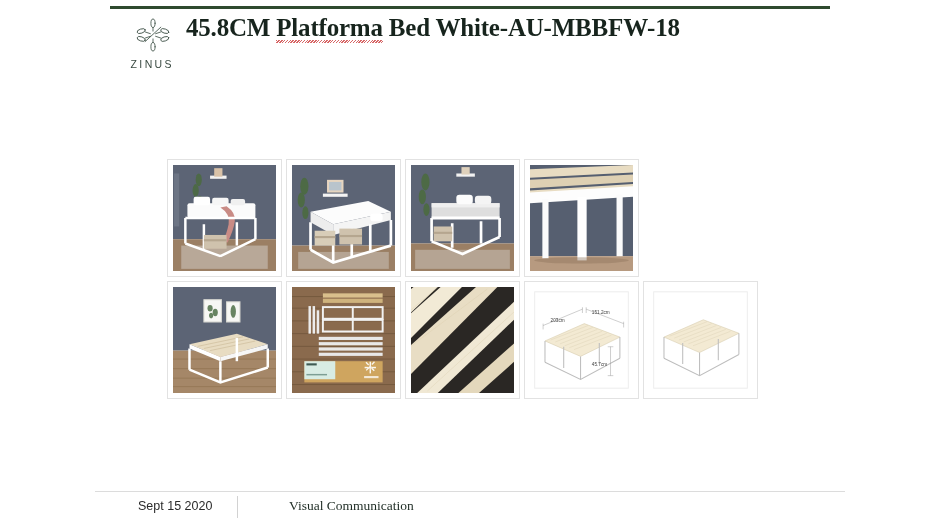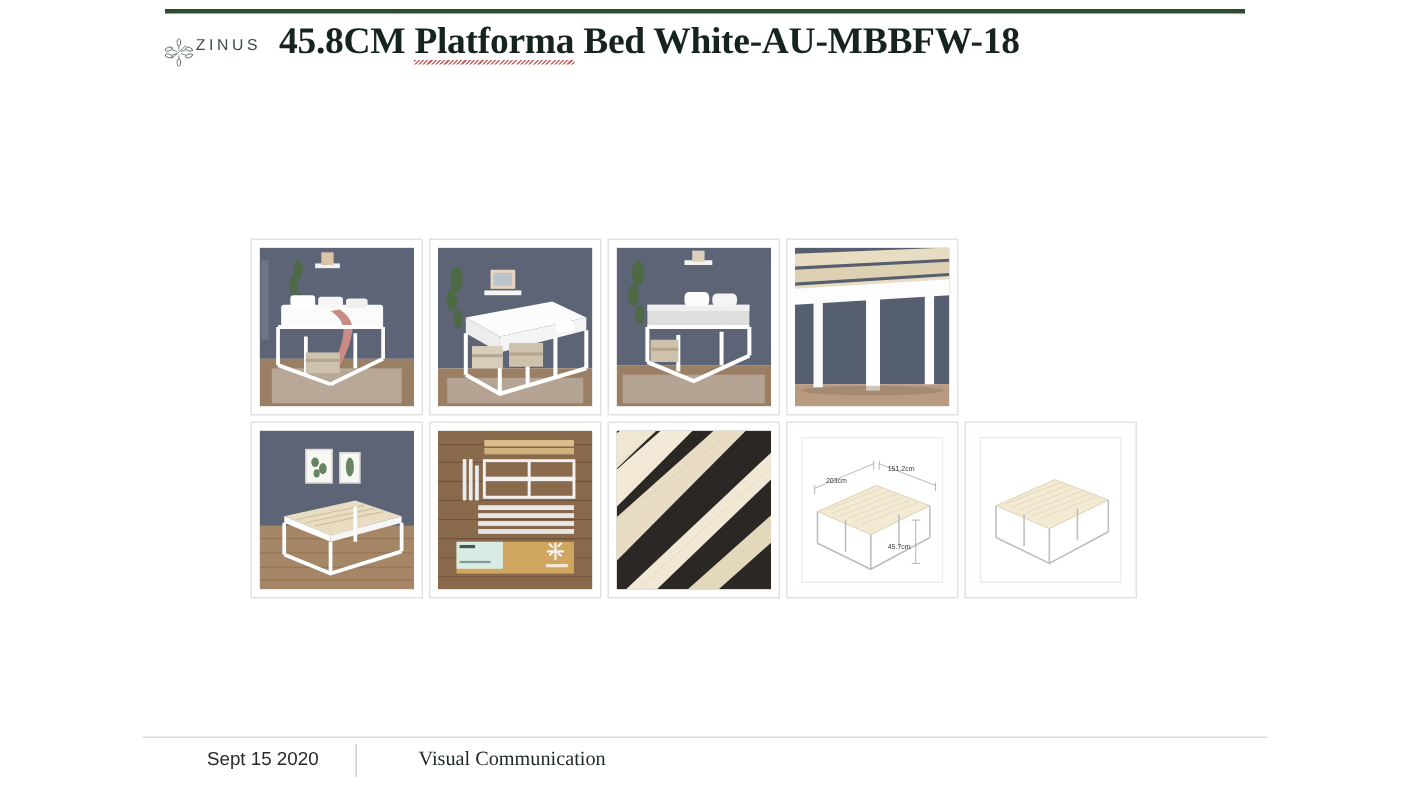--- a/index.html
+++ b/index.html
@@ -32,22 +32,22 @@
     left: 108px;
     top: 14px;
     width: 740px;
     height: 70px;
     display: flex;
     align-items: flex-start;
   }
   .logo-block {
     width: 66px;
     display: flex;
-    flex-direction: row;
-    align-items: flex-start;
+    flex-direction: column;
+    align-items: flex-end;
     padding-top: 4px;
   }
   .logo-mark {
     width: 42px;
     height: 34px;
     display: block;
   }
   .logo-word {
     margin-top: 6px;
     font-family: "Liberation Sans", sans-serif;
@@ -148,21 +148,21 @@
     position: absolute;
     left: 43px;
     top: 5px;
     font-family: "Liberation Sans", sans-serif;
     font-size: 12.5px;
     color: #2b2b2b;
     white-space: nowrap;
   }
   .footer-label {
     position: absolute;
-    left: 184px;
+    left: 194px;
     top: 4px;
     font-family: "Liberation Serif", serif;
     font-size: 13.5px;
     color: #1d2b23;
     white-space: nowrap;
   }
 </style>
 </head>
 <body>
 

